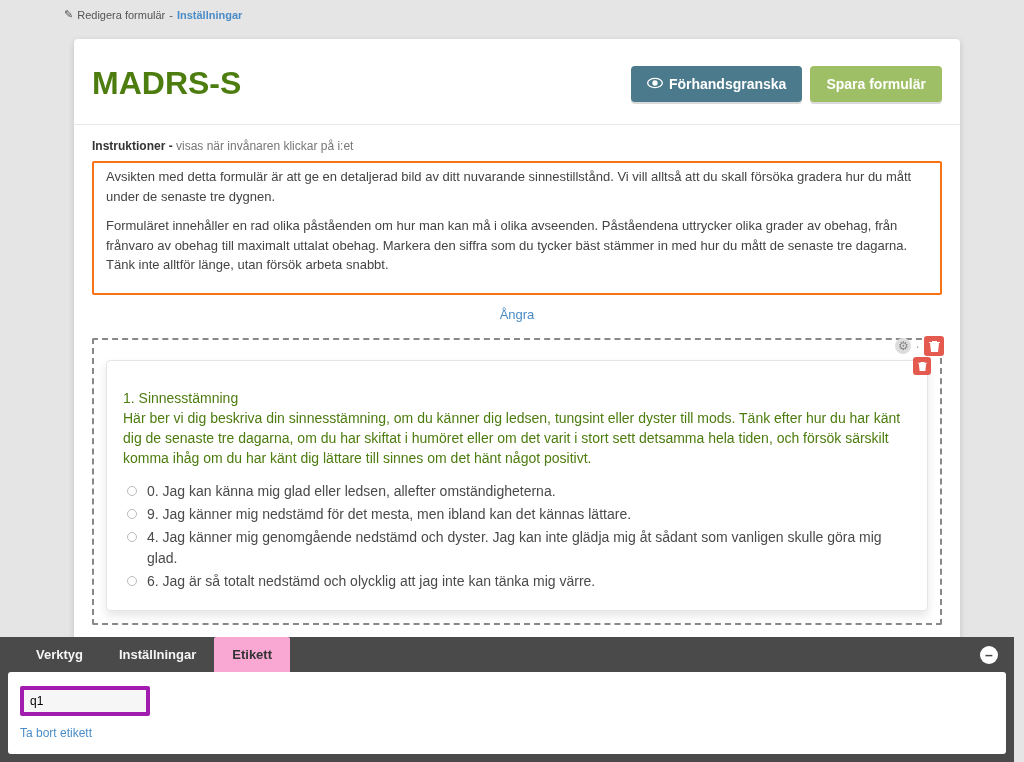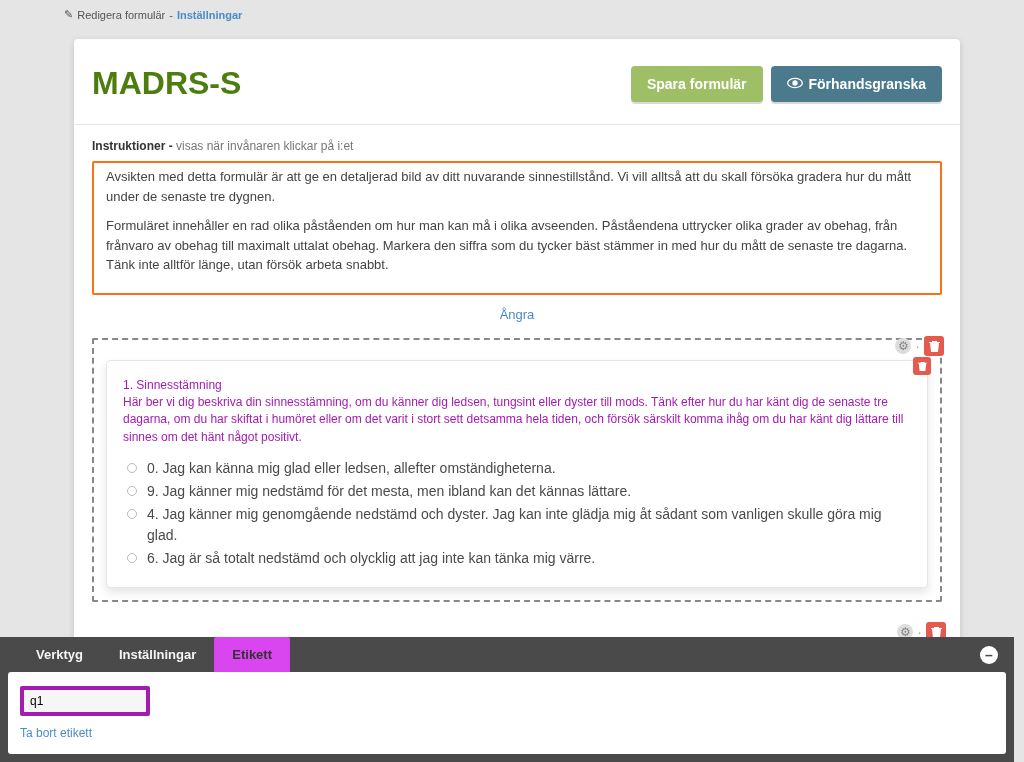--- a/index.html
+++ b/index.html
@@ -142,24 +142,25 @@
       top: -4px; right: -4px;
       width: 18px; height: 18px;
       background: #e55a4f;
       border-radius: 3px;
       color: #fff;
       font-size: 10px;
       display:flex; align-items:center; justify-content:center;
       cursor:pointer;
     }
     .q-heading {
-      font-size: 12px;
-      color: #a21caf;
+      font-size: 14px;
+      color: #4d7c0f;
       line-height: 1.45;
       margin-bottom: 12px;
+      margin-top: 11px;
     }
     .options {
       padding-left: 4px;
       font-size: 14px;
       color: #4a4a4a;
       line-height: 1.5;
     }
     .options .opt {
       display: flex;
       align-items: flex-start;
@@ -187,21 +188,21 @@
       position: relative;
     }
     .panel-tabs .tab {
       padding: 10px 18px;
       font-size: 13px;
       font-weight: 700;
       color: #f5f5f5;
       cursor: pointer;
     }
     .panel-tabs .tab.active {
-      background: #d946ef;
+      background: #f9a8d4;
       color: #333;
       border-radius: 2px 2px 0 0;
     }
     .collapse-btn {
       position: absolute;
       right: 16px;
       top: 9px;
       width: 18px; height: 18px;
       background: #fff;
       color: #4a4a4a;
@@ -247,31 +248,31 @@
     <span class="pencil">✎</span>
     <span>Redigera formulär</span>
     <span>-</span>
     <a>Inställningar</a>
   </div>
 
   <div class="form-card">
     <div class="form-header">
       <div class="form-title">MADRS-S</div>
       <div class="header-buttons">
-        <button class="btn btn-save">
-          <span>Spara formulär</span>
-        </button>
         <button class="btn btn-preview">
           <span>
             <svg class="eye-icon" viewBox="0 0 24 16" fill="none" stroke="#fff" stroke-width="2">
               <ellipse cx="12" cy="8" rx="11" ry="7"></ellipse>
                 <circle cx="12" cy="8" r="3" fill="#fff"></circle>
             </svg>
           </span>
           <span>Förhandsgranska</span>
+        </button>
+        <button class="btn btn-save">
+          <span>Spara formulär</span>
         </button>
       </div>
     </div>
 
     <div class="instructions-label">
       <b>Instruktioner -</b>
       <span class="sub">visas när invånaren klickar på i:et</span>
     </div>
     <div class="instructions-box">
       <p>Avsikten med detta formulär är att ge en detaljerad bild av ditt nuvarande sinnestillstånd. Vi vill alltså att du skall försöka gradera hur du mått under de senaste tre dygnen.</p>

